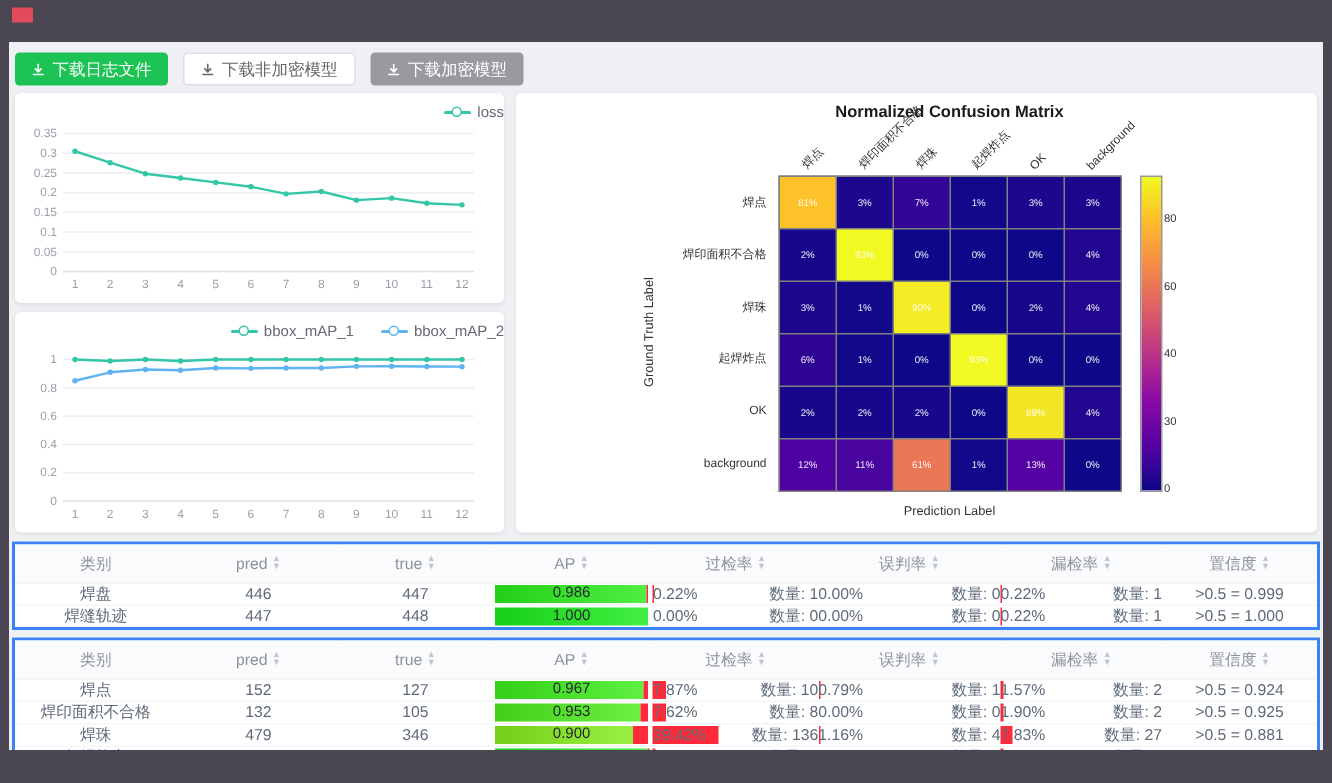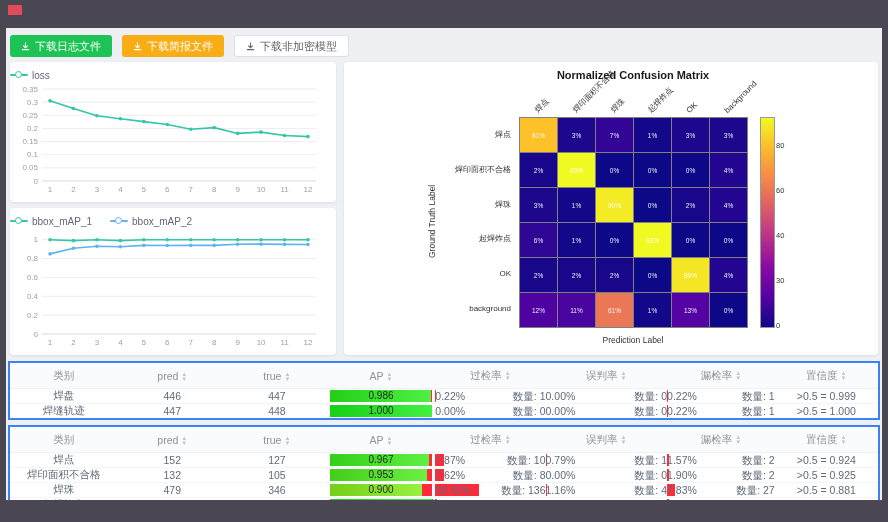--- a/index.html
+++ b/index.html
@@ -23,21 +23,21 @@
 
   
   .main{display:flex;gap:8px;padding:0 4px;}
   .left-col{width:326px;display:flex;flex-direction:column;gap:6px;}
   .card{background:#fff;border-radius:4px;box-shadow:0 1px 3px rgba(0,0,0,.08);}
   .chart-card1{height:140px;overflow:hidden;}
   .chart-card2{height:147px;overflow:hidden;}
   .matrix-card{flex:1;height:293px;position:relative;overflow:hidden;}
 
   
-  .legend{display:flex;justify-content:flex-start;gap:18px;padding-top:5px;height:16px;}
+  .legend{display:flex;justify-content:flex-end;gap:18px;padding-top:5px;height:16px;}
   .legend-item{display:flex;align-items:center;gap:4px;font-size:10px;color:#667;}
   .lg-mark{width:18px;height:9px;position:relative;}
   .lg-line{position:absolute;left:0;right:0;top:3.5px;height:2px;border-radius:1px;}
   .lg-ring{position:absolute;left:5px;top:0.5px;width:5px;height:5px;border-radius:50%;border:1.6px solid;background:#fff;}
   .plot{padding-left:4px;}
 
   
   .matrix-wrap{position:relative;width:372px;height:291px;margin:0 auto;}
   .m-title{position:absolute;top:7px;left:94px;width:228px;text-align:center;font-weight:bold;font-size:11px;color:#1a1a1a;}
   .m-collabels{position:absolute;top:0;left:94px;width:260px;height:55px;}
@@ -84,35 +84,35 @@
 
   <div class="btn-row">
     <button class="btn green">
       <span>
           <svg width="9" height="9" viewBox="0 0 10 10">
             <path d="M5 0.5 V6 M2.5 4 L5 6.5 L7.5 4 M1 8.5 H9" stroke="currentColor" stroke-width="1.2" fill="none"></path>
           </svg>
         </span>
       <span>下载日志文件</span>
     </button>
-    <button class="btn orange">
-      <span>
-          <svg width="9" height="9" viewBox="0 0 10 10">
-            <path d="M5 0.5 V6 M2.5 4 L5 6.5 L7.5 4 M1 8.5 H9" stroke="currentColor" stroke-width="1.2" fill="none"></path>
-          </svg>
-        </span>
-      <span>下载简报文件</span>
-    </button>
     <button class="btn white">
       <span>
           <svg width="9" height="9" viewBox="0 0 10 10">
             <path d="M5 0.5 V6 M2.5 4 L5 6.5 L7.5 4 M1 8.5 H9" stroke="currentColor" stroke-width="1.2" fill="none"></path>
           </svg>
         </span>
       <span>下载非加密模型</span>
+    </button>
+    <button class="btn gray">
+      <span>
+          <svg width="9" height="9" viewBox="0 0 10 10">
+            <path d="M5 0.5 V6 M2.5 4 L5 6.5 L7.5 4 M1 8.5 H9" stroke="currentColor" stroke-width="1.2" fill="none"></path>
+          </svg>
+        </span>
+      <span>下载加密模型</span>
     </button>
   </div>
 
   <div class="main">
     <div class="left-col">
       <div class="card chart-card1">
         <div class="legend">
             <div class="legend-item">
               <div class="lg-mark">
                 <div class="lg-line" style="background: rgb(51, 198, 167);"></div>

